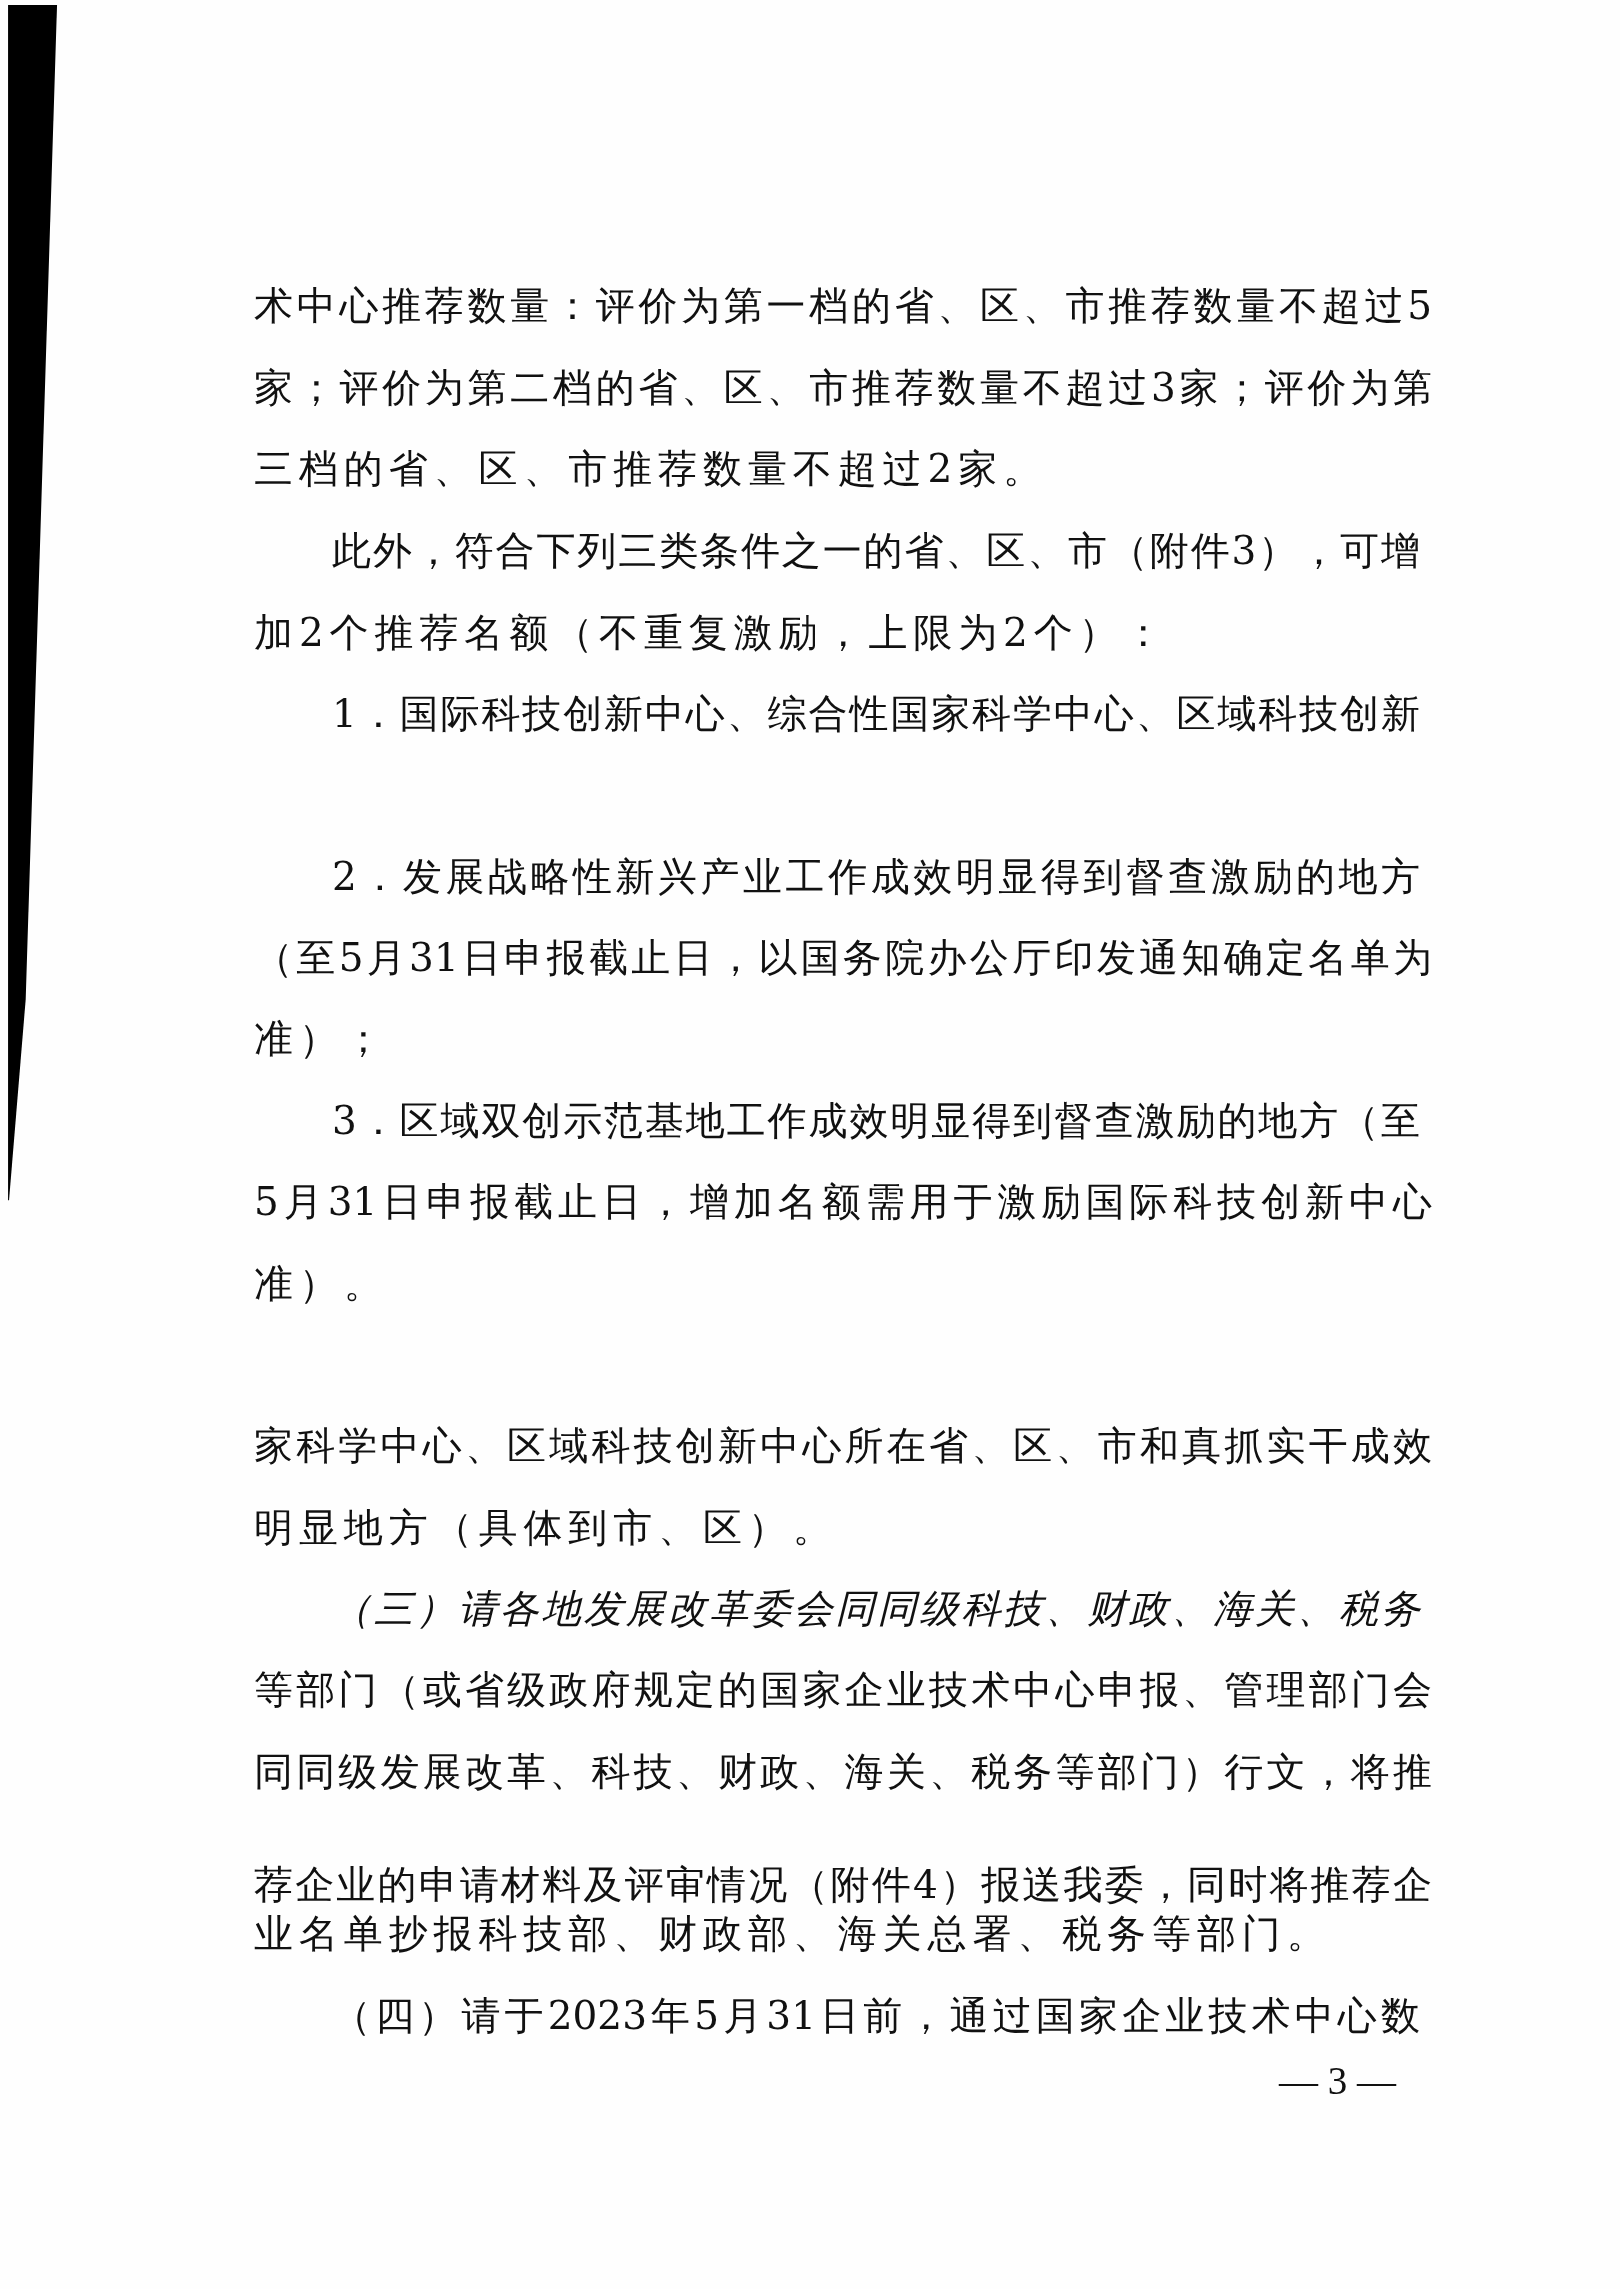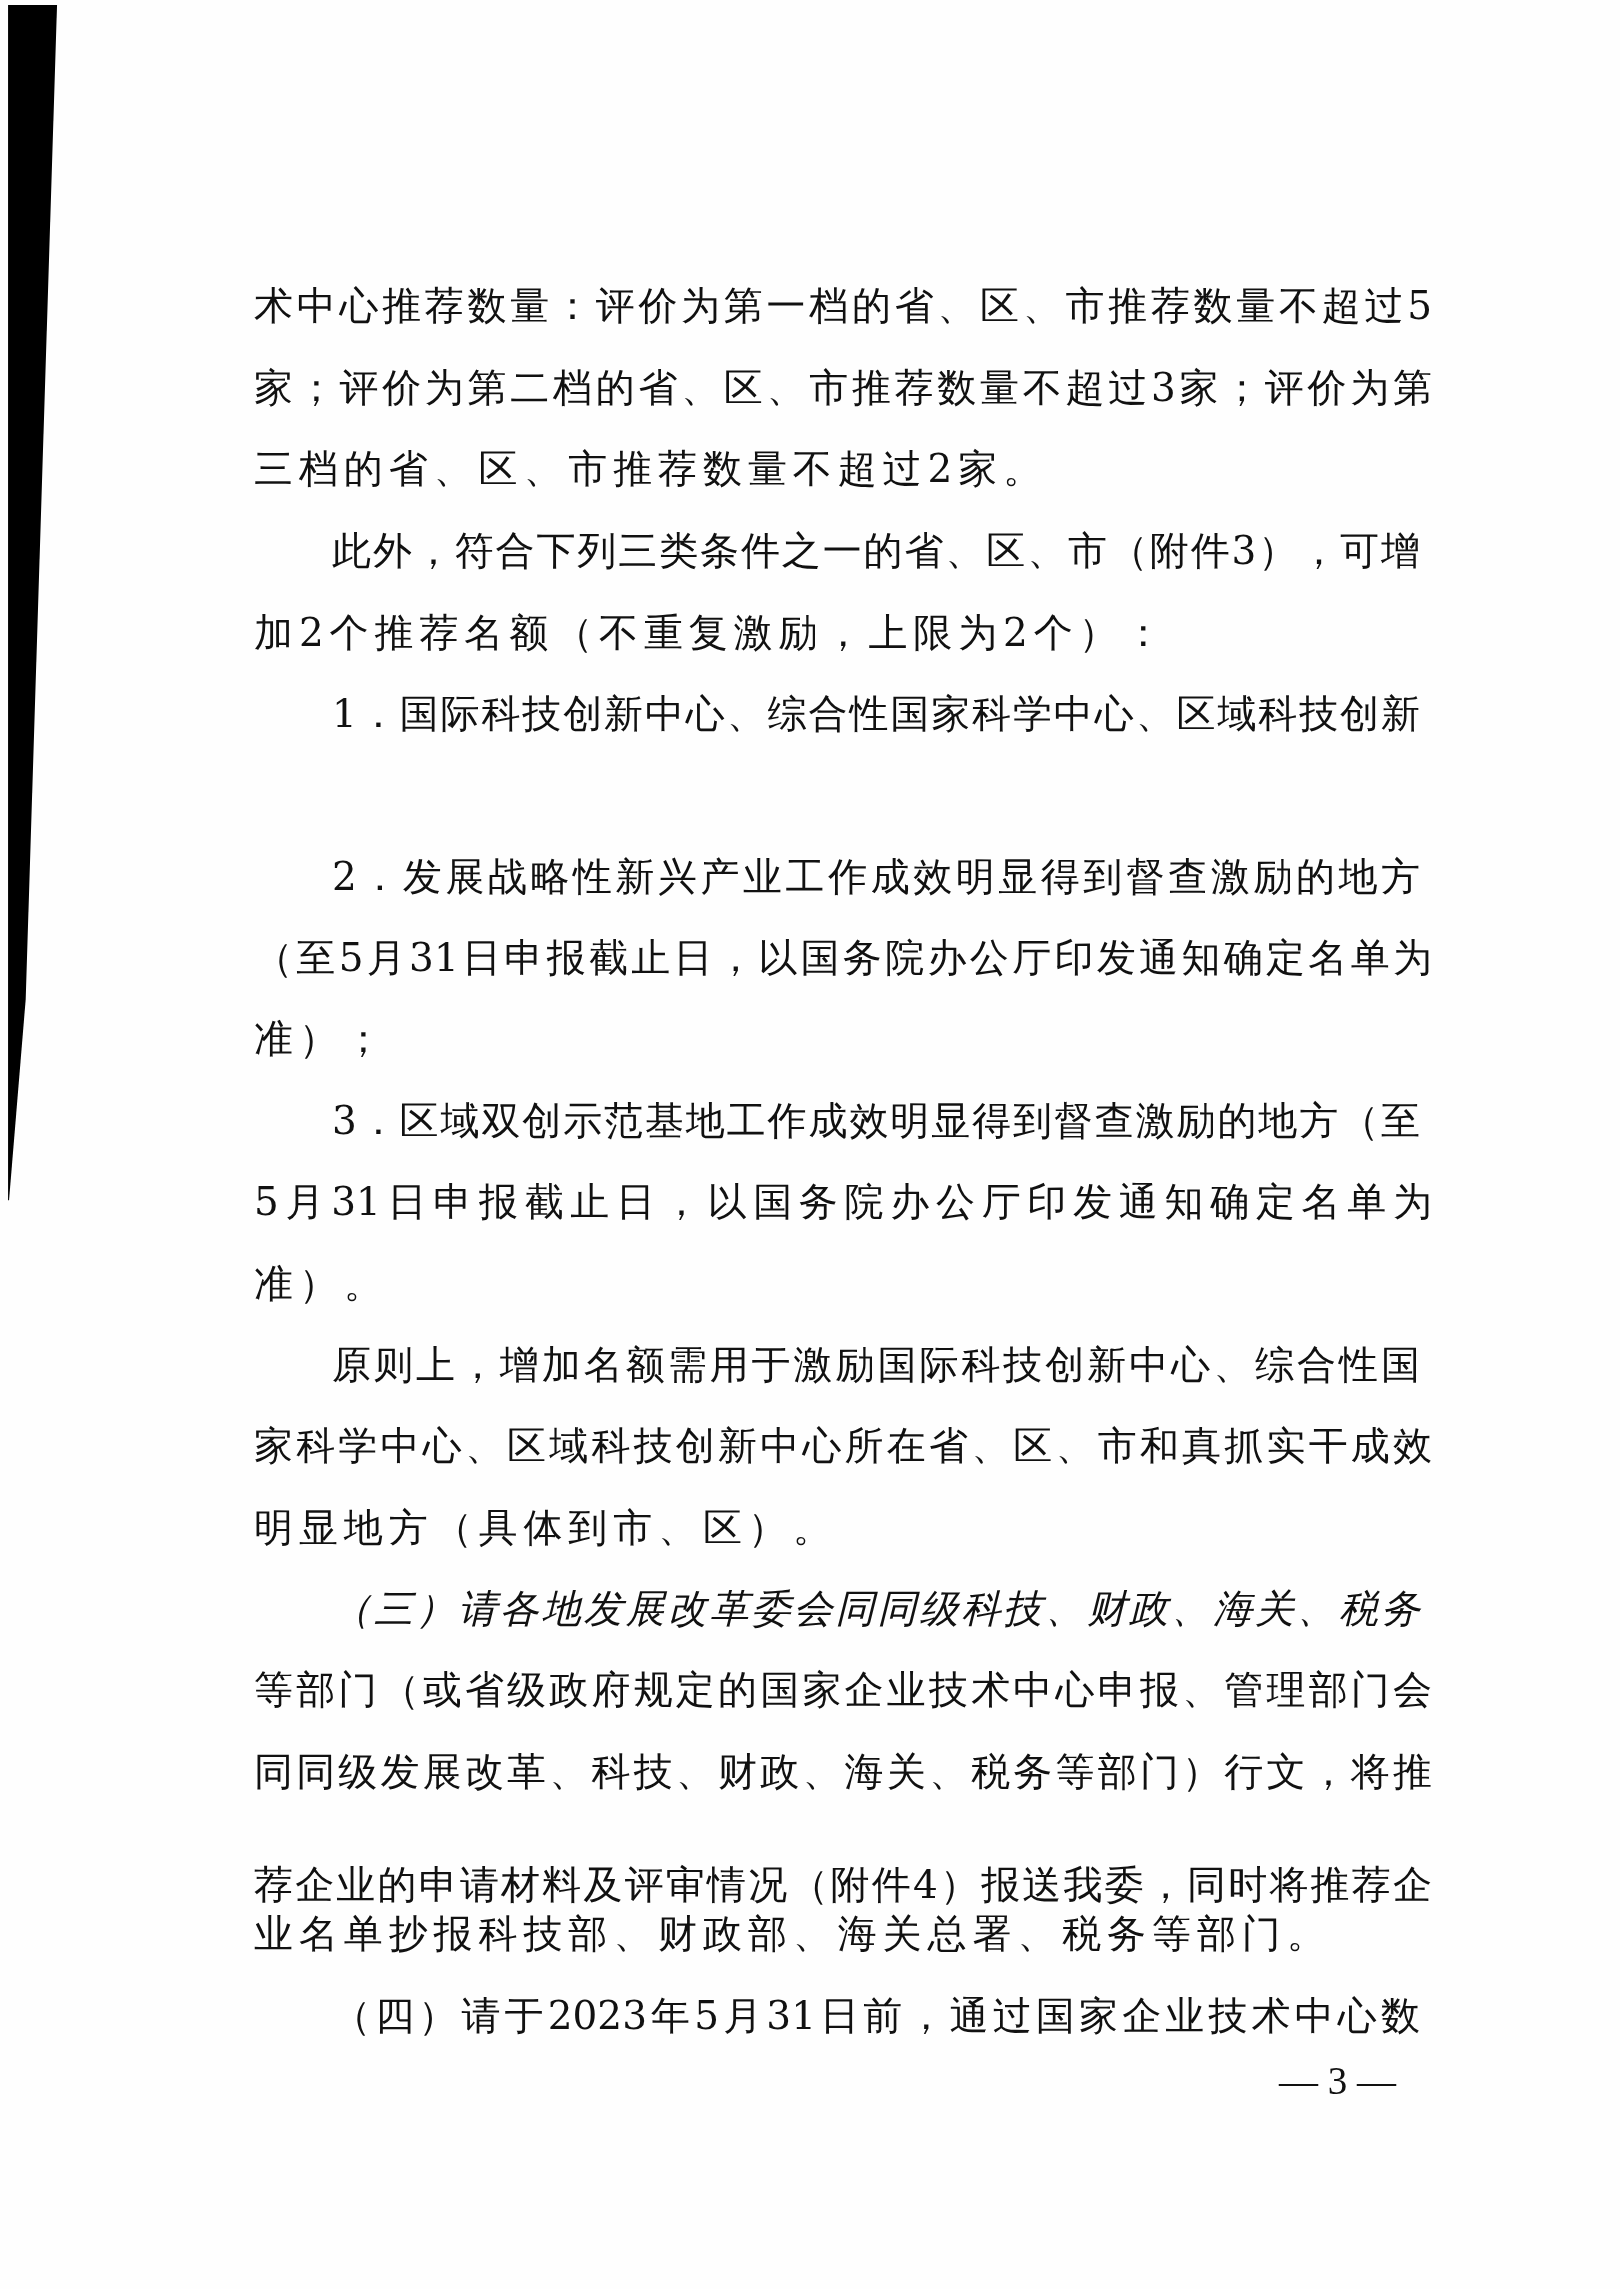--- a/index.html
+++ b/index.html
@@ -76,23 +76,22 @@
   <div class="line" style="top: 281px;">术中心推荐数量：评价为第一档的省、区、市推荐数量不超过5</div>
   <div class="line" style="top: 363px;">家；评价为第二档的省、区、市推荐数量不超过3家；评价为第</div>
   <div class="line short" style="top: 444px;">三档的省、区、市推荐数量不超过2家。</div>
   <div class="line indent" style="top: 526px;">此外，符合下列三类条件之一的省、区、市（附件3），可增</div>
   <div class="line short" style="top: 608px;">加2个推荐名额（不重复激励，上限为2个）：</div>
   <div class="line indent" style="top: 689px;">1．国际科技创新中心、综合性国家科学中心、区域科技创新</div>
   <div class="line indent" style="top: 852px;">2．发展战略性新兴产业工作成效明显得到督查激励的地方</div>
   <div class="line" style="top: 933px;">（至5月31日申报截止日，以国务院办公厅印发通知确定名单为</div>
   <div class="line short" style="top: 1014px;">准）；</div>
   <div class="line indent" style="top: 1096px;">3．区域双创示范基地工作成效明显得到督查激励的地方（至</div>
-  <div class="line" style="top: 1177px;">5月31日申报截止日，以国务院办公厅印发通知确定名单为</div>
+  <div class="line" style="top: 1177px;">5月31日申报截止日，增加名额需用于激励国际科技创新中心</div>
   <div class="line short" style="top: 1259px;">准）。</div>
-  <div class="line indent" style="top: 1340px;">原则上，增加名额需用于激励国际科技创新中心、综合性国</div>
   <div class="line" style="top: 1421px;">家科学中心、区域科技创新中心所在省、区、市和真抓实干成效</div>
   <div class="line short" style="top: 1503px;">明显地方（具体到市、区）。</div>
   <div class="line indent" style="top: 1584px; font-style: italic;">（三）请各地发展改革委会同同级科技、财政、海关、税务</div>
   <div class="line" style="top: 1665px;">等部门（或省级政府规定的国家企业技术中心申报、管理部门会</div>
   <div class="line" style="top: 1747px;">同同级发展改革、科技、财政、海关、税务等部门）行文，将推</div>
   <div class="line" style="top: 1860px;">荐企业的申请材料及评审情况（附件4）报送我委，同时将推荐企</div>
   <div class="line short" style="top: 1909px;">业名单抄报科技部、财政部、海关总署、税务等部门。</div>
   <div class="line indent" style="top: 1991px;">（四）请于2023年5月31日前，通过国家企业技术中心数</div>
 
   <div class="page-number">— 3 —</div>

